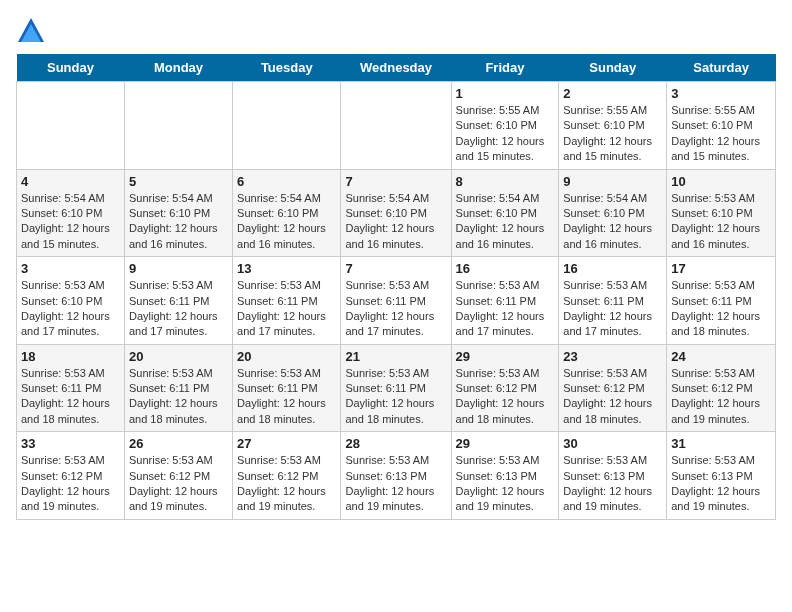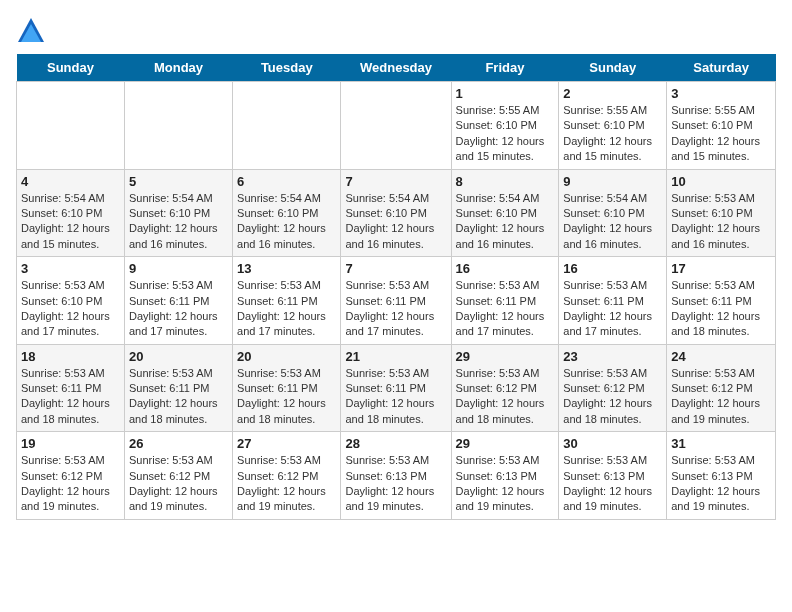--- a/index.html
+++ b/index.html
@@ -228,21 +228,21 @@
           <span class="day-number">23</span>
           <div class="day-info">Sunrise: 5:53 AM<br>Sunset: 6:12 PM<br>Daylight: 12 hours<br>and 18 minutes.</div>
         </td>
         <td>
           <span class="day-number">24</span>
           <div class="day-info">Sunrise: 5:53 AM<br>Sunset: 6:12 PM<br>Daylight: 12 hours<br>and 19 minutes.</div>
         </td>
       </tr>
       <tr>
         <td>
-          <span class="day-number">19</span>
+          <span class="day-number">33</span>
           <div class="day-info">Sunrise: 5:53 AM<br>Sunset: 6:12 PM<br>Daylight: 12 hours<br>and 19 minutes.</div>
         </td>
         <td>
           <span class="day-number">26</span>
           <div class="day-info">Sunrise: 5:53 AM<br>Sunset: 6:12 PM<br>Daylight: 12 hours<br>and 19 minutes.</div>
         </td>
         <td>
           <span class="day-number">27</span>
           <div class="day-info">Sunrise: 5:53 AM<br>Sunset: 6:12 PM<br>Daylight: 12 hours<br>and 19 minutes.</div>
         </td>

